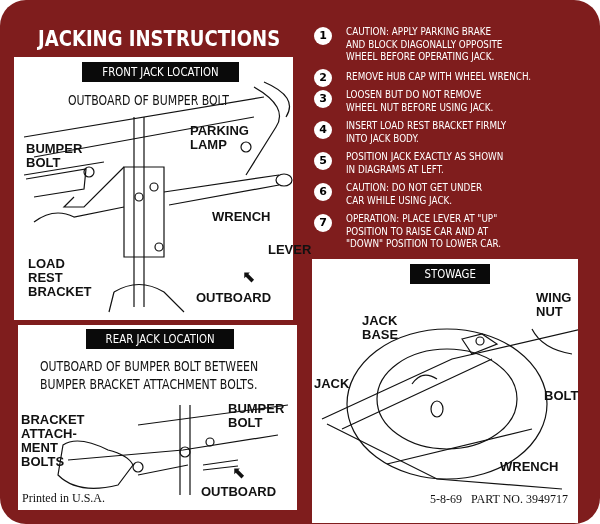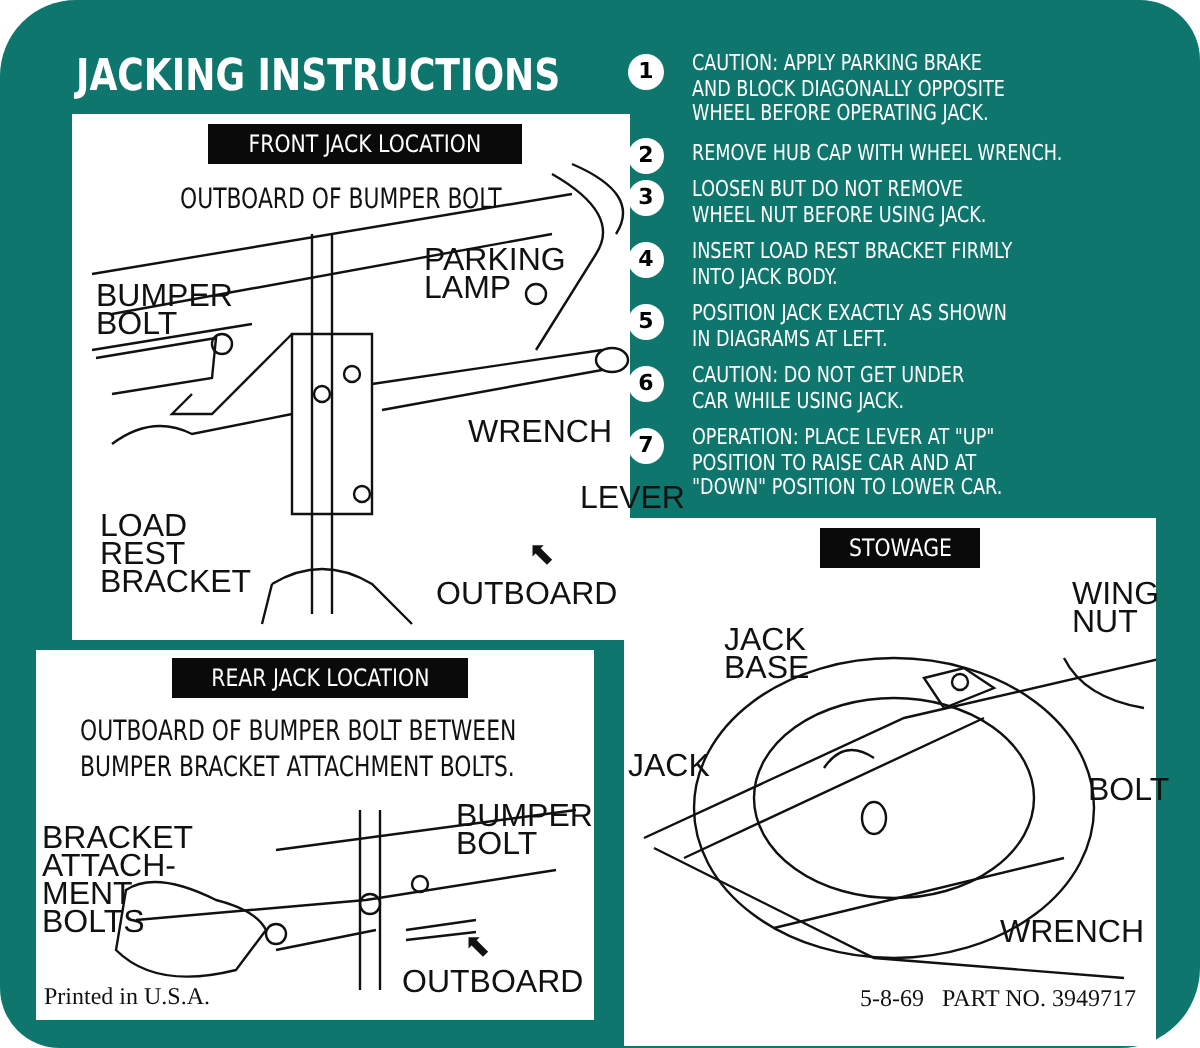--- a/index.html
+++ b/index.html
@@ -1,30 +1,30 @@
 <!DOCTYPE html>
 <html><head>
 <meta charset="utf-8">
 <style>
   html, body { margin: 0; padding: 0; background: #ffffff; }
   body { width: 600px; height: 524px; position: relative; overflow: hidden; font-family: "Liberation Sans", sans-serif; }
-  .decal { position: absolute; left: 0; top: 0; width: 600px; height: 524px; background: #0f766e;
-           border-top-left-radius: 38px; border-top-right-radius: 30px; border-bottom-left-radius: 30px; border-bottom-right-radius: 40px; }
+  .decal { position: absolute; left: 0; top: 0; width: 600px; height: 524px; background: #7f1d1d;
+           border-top-left-radius: 38px; border-top-right-radius: 30px; border-bottom-left-radius: 30px; border-bottom-right-radius: 40px; border-radius: 26px; }
   .title { position: absolute; left: 38px; top: 26px; color: #fff; font-family: "DejaVu Sans", sans-serif; font-weight: bold;
            font-size: 22px; letter-spacing: 0px; transform: scaleX(0.82); transform-origin: left; white-space: nowrap; }
   .panel { position: absolute; background: #fff; }
-  .front { left: 36px; top: 57px; width: 279px; height: 263px; }
+  .front { left: 14px; top: 57px; width: 279px; height: 263px; }
   .rear { left: 18px; top: 325px; width: 279px; height: 185px; }
   .stow { left: 312px; top: 259px; width: 266px; height: 264px; }
   .tag { position: absolute; background: #0a0a0a; color: #fff; font-family: "DejaVu Sans", sans-serif; font-size: 12px;
          padding: 3px 10px; white-space: nowrap; }
   .tag span { display: inline-block; transform: scaleX(0.85); }
   .cond { font-family: "DejaVu Sans", sans-serif; font-size: 14px; color: #111; position: absolute; white-space: nowrap;
           transform: scaleX(0.78); transform-origin: left; line-height: 18px; }
-  .lbl { position: absolute; font-family: "Liberation Sans", sans-serif; font-weight: normal; font-size: 16px; color: #111; line-height: 14px; white-space: nowrap; }
+  .lbl { position: absolute; font-family: "Liberation Sans", sans-serif; font-weight: bold; font-size: 13px; color: #111; line-height: 14px; white-space: nowrap; }
   .small { position: absolute; font-family: "Liberation Serif", serif; font-size: 12px; color: #111; white-space: nowrap; }
   .steps { position: absolute; left: 314px; top: 26px; width: 280px; }
   .step { position: relative; padding-left: 32px; margin-bottom: 4px; }
   .num { position: absolute; left: 0; top: 1px; width: 18px; height: 18px; border-radius: 50%; background: #fff; color: #000;
          font-family: "DejaVu Sans", sans-serif; font-weight: bold; font-size: 11px; text-align: center; line-height: 18px; }
   .stext { color: #fff; font-family: "DejaVu Sans", sans-serif; font-size: 11px; line-height: 12.5px; white-space: pre-line;
            transform: scaleX(0.80); transform-origin: left; width: 330px; }
   svg.draw { position: absolute; left: 0; top: 0; }
   svg.draw * { fill: none; stroke: #111; stroke-width: 1.2; }
 </style>

